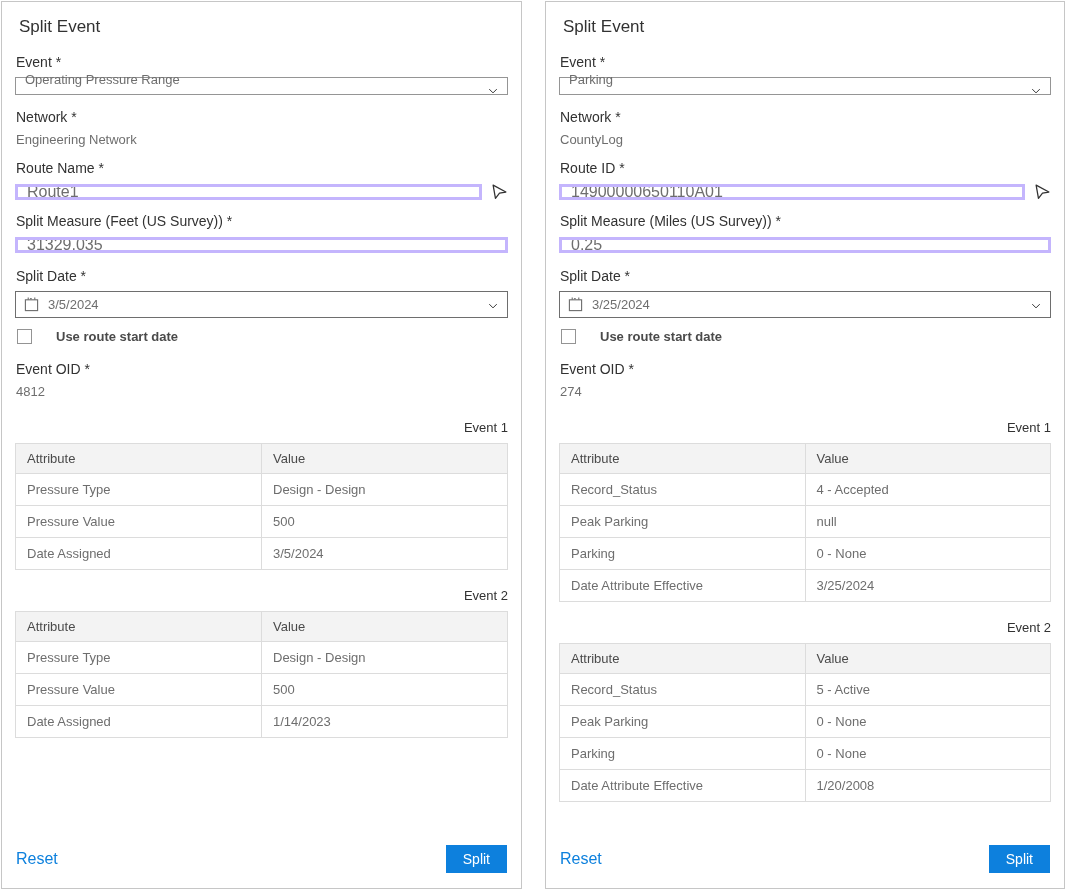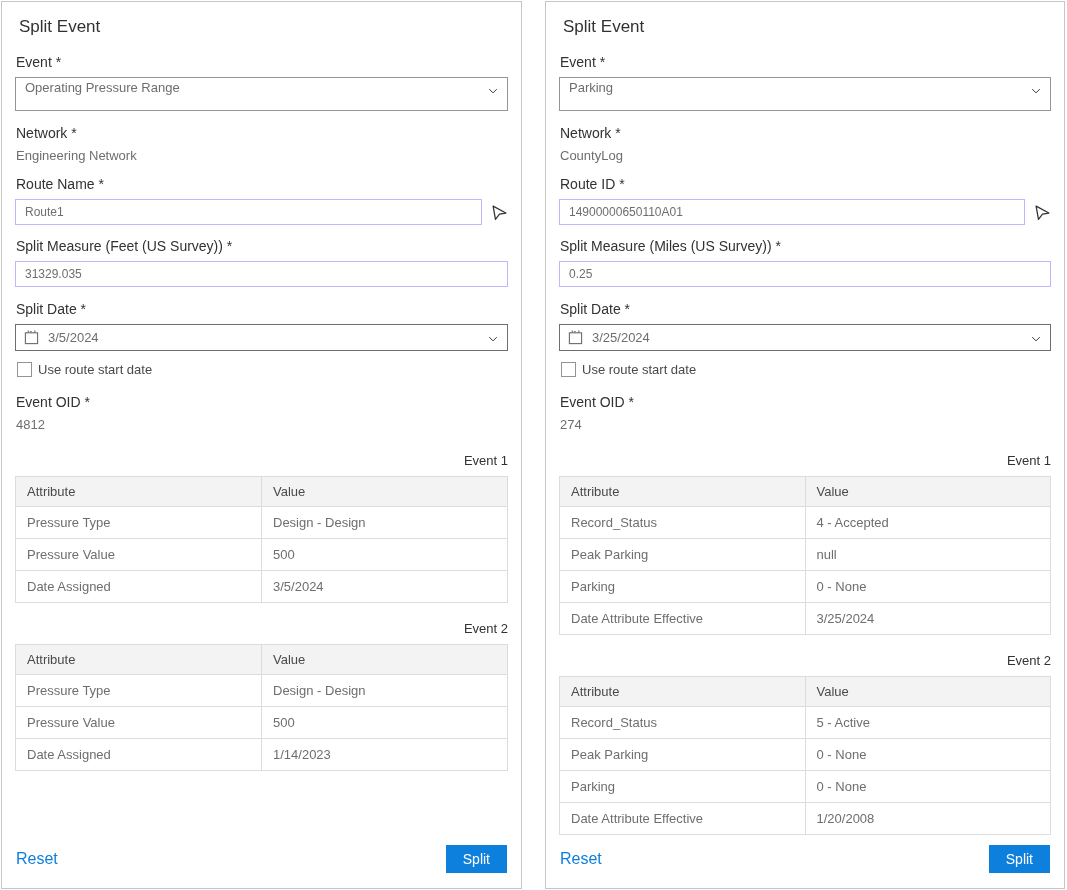--- a/index.html
+++ b/index.html
@@ -13,50 +13,50 @@
   .panel {
     width: 521px; height: 888px;
     border: 1px solid #c6c6c6;
     background: #fff;
     padding: 13px 13px 13px 13px;
     display: flex; flex-direction: column;
   }
   .panel-title { font-size: 17px; color: #323232; margin: 2px 0 17px 4px; }
   .field-label { font-size: 14px; color: #323232; margin: 0 0 7px 1px; }
   .select-box {
-    position: relative; height: 34px;
+    position: relative; height: 18px;
     border: 1px solid #959595; background: #fff;
     display: flex; align-items: center;
     padding: 0 26px 13px 9px;
     font-size: 13px; color: #6e6e6e;
     margin-bottom: 14px; cursor: pointer;
   }
   .select-box .chev { position: absolute; right: 8px; top: 7px; }
   .static-value { font-size: 13px; color: #6e6e6e; margin: 0 0 13px 1px; }
   .route-row { display: flex; align-items: center; gap: 9px; margin-bottom: 13px; }
   .text-input {
-    flex: 1; height: 26px;
-    border: 1px solid #c4b5fd; background: #fff;
-    padding: 0 9px; font-size: 12px; color: #6e6e6e;
+    flex: 1; height: 16px;
+    border: 3px solid #c4b5fd; background: #fff;
+    padding: 0 9px; font-size: 16px; color: #6e6e6e;
     font-family: "Liberation Sans", "DejaVu Sans", sans-serif;
     outline: none; min-width: 0;
   }
   .picker-btn { background: none; border: none; padding: 0; cursor: pointer; line-height: 0; flex: 0 0 auto; }
   .input-block { margin-bottom: 14px; }
   .input-block .text-input { width: 100%; }
   .date-box {
     position: relative; height: 27px;
     border: 1px solid #6e6e6e; background: #fff;
     display: flex; align-items: center; gap: 9px;
     padding: 0 26px 0 8px;
     font-size: 13px; color: #6e6e6e;
     margin-bottom: 11px; cursor: pointer;
   }
   .date-box .chev { position: absolute; right: 8px; top: 8px; }
-  .checkbox-row { display: flex; align-items: center; gap: 6px; margin: 0 0 17px 2px; }
+  .checkbox-row { display: flex; align-items: center; gap: 24px; margin: 0 0 17px 2px; font-weight: bold; }
   .checkbox {
     width: 15px; height: 15px;
     border: 1px solid #949494; background: #fff; cursor: pointer;
   }
   .checkbox-label { font-size: 13px; color: #4a4a4a; cursor: default; }
   .oid-value { font-size: 13px; color: #6e6e6e; margin: 0 0 12px 1px; }
   .event-title { font-size: 13px; color: #323232; margin: 9px 0 8px 1px; text-align: right; }
   table.attr-table {
     width: 100%; border-collapse: collapse;
     font-size: 13px; margin-bottom: 9px;

